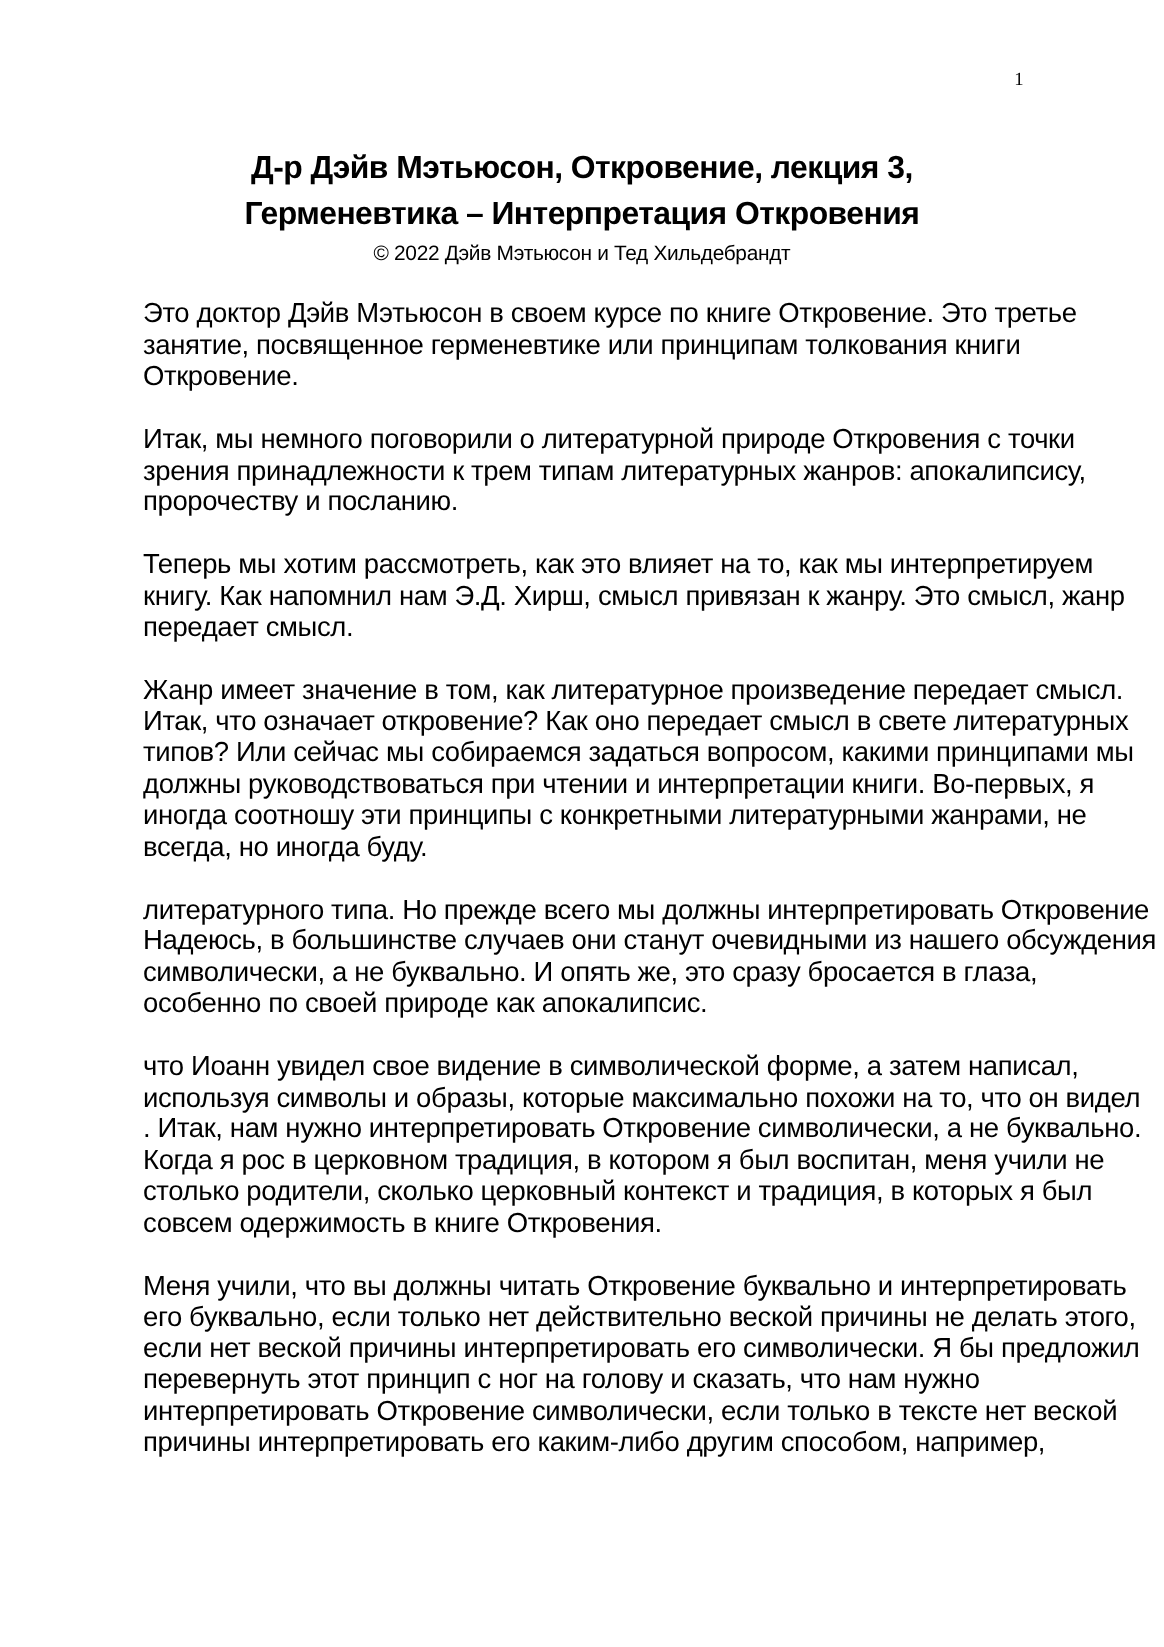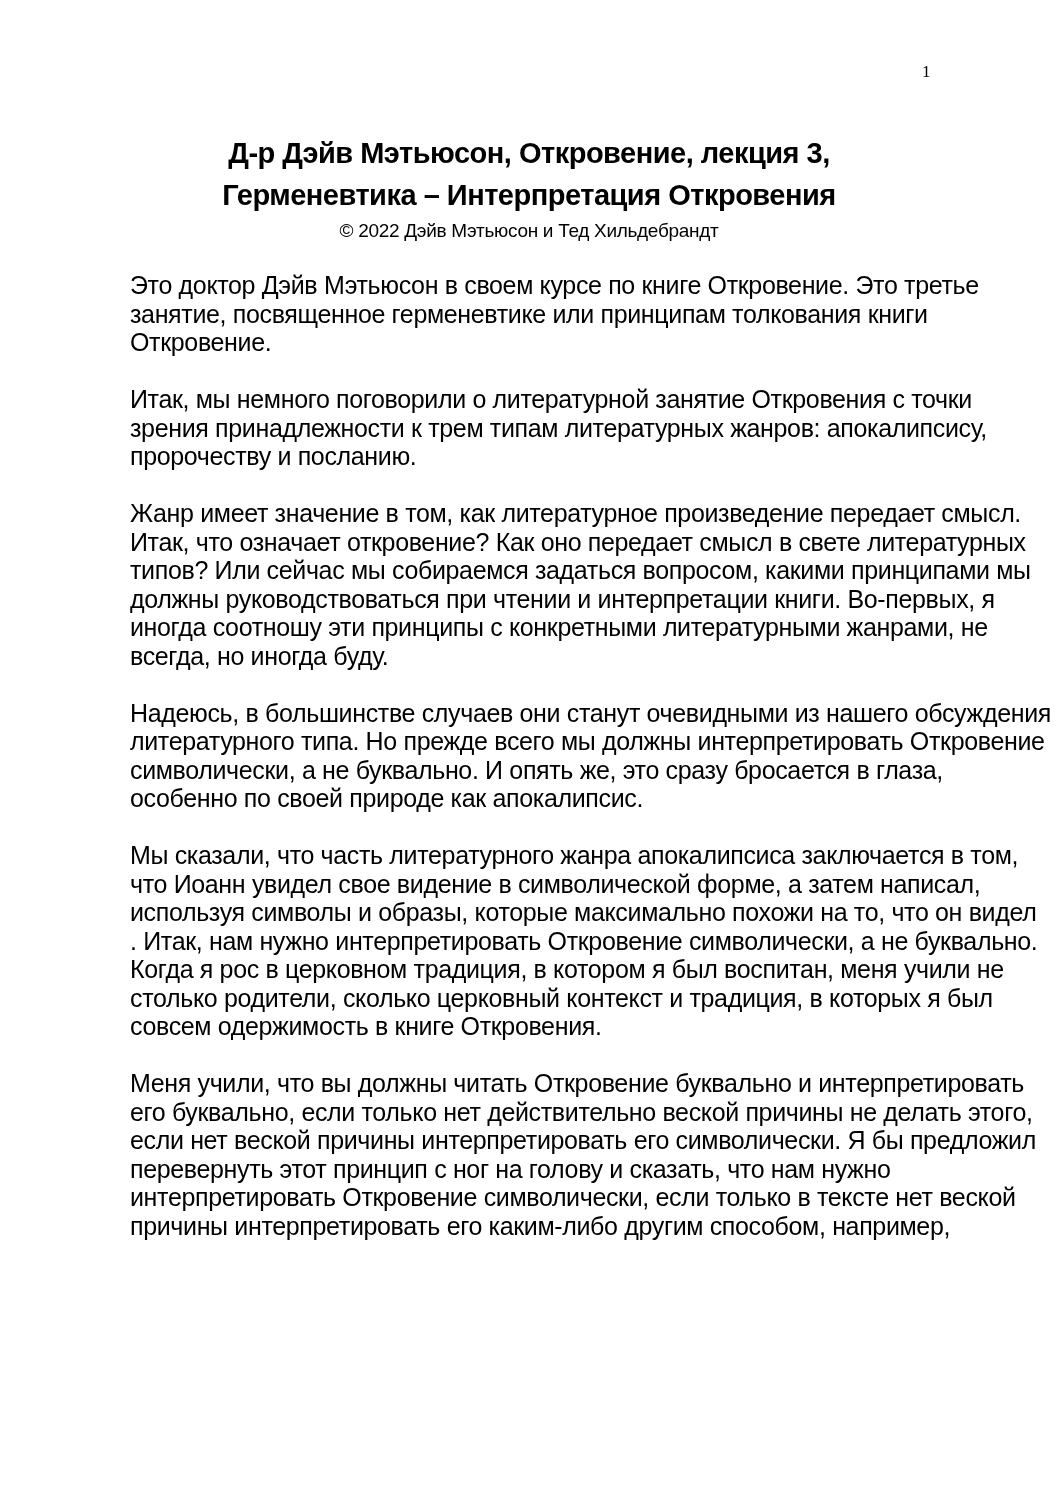--- a/index.html
+++ b/index.html
@@ -41,40 +41,44 @@
 
   <div class="copyright">© 2022 Дэйв Мэтьюсон и Тед Хильдебрандт</div>
 
   <div class="body">
     <p class="para">
       <span class="line">Это доктор Дэйв Мэтьюсон в своем курсе по книге Откровение. Это третье</span>
       <span class="line">занятие, посвященное герменевтике или принципам толкования книги</span>
       <span class="line">Откровение.</span>
     </p>
     <p class="para">
-      <span class="line">Итак, мы немного поговорили о литературной занятие Откровения с точки</span>
+      <span class="line">Итак, мы немного поговорили о литературной природе Откровения с точки</span>
       <span class="line">зрения принадлежности к трем типам литературных жанров: апокалипсису,</span>
       <span class="line">пророчеству и посланию.</span>
+    </p>
+    <p class="para">
+      <span class="line">Теперь мы хотим рассмотреть, как это влияет на то, как мы интерпретируем</span>
+      <span class="line">книгу. Как напомнил нам Э.Д. Хирш, смысл привязан к жанру. Это смысл, жанр</span>
+      <span class="line">передает смысл.</span>
     </p>
     <p class="para">
       <span class="line">Жанр имеет значение в том, как литературное произведение передает смысл.</span>
       <span class="line">Итак, что означает откровение? Как оно передает смысл в свете литературных</span>
       <span class="line">типов? Или сейчас мы собираемся задаться вопросом, какими принципами мы</span>
       <span class="line">должны руководствоваться при чтении и интерпретации книги. Во-первых, я</span>
       <span class="line">иногда соотношу эти принципы с конкретными литературными жанрами, не</span>
       <span class="line">всегда, но иногда буду.</span>
     </p>
     <p class="para">
+      <span class="line">литературного типа. Но прежде всего мы должны интерпретировать Откровение</span>
       <span class="line">Надеюсь, в большинстве случаев они станут очевидными из нашего обсуждения</span>
-      <span class="line">литературного типа. Но прежде всего мы должны интерпретировать Откровение</span>
       <span class="line">символически, а не буквально. И опять же, это сразу бросается в глаза,</span>
       <span class="line">особенно по своей природе как апокалипсис.</span>
     </p>
     <p class="para">
-      <span class="line">Мы сказали, что часть литературного жанра апокалипсиса заключается в том,</span>
       <span class="line">что Иоанн увидел свое видение в символической форме, а затем написал,</span>
       <span class="line">используя символы и образы, которые максимально похожи на то, что он видел</span>
       <span class="line">. Итак, нам нужно интерпретировать Откровение символически, а не буквально.</span>
       <span class="line">Когда я рос в церковном традиция, в котором я был воспитан, меня учили не</span>
       <span class="line">столько родители, сколько церковный контекст и традиция, в которых я был</span>
       <span class="line">совсем одержимость в книге Откровения.</span>
     </p>
     <p class="para">
       <span class="line">Меня учили, что вы должны читать Откровение буквально и интерпретировать</span>
       <span class="line">его буквально, если только нет действительно веской причины не делать этого,</span>

